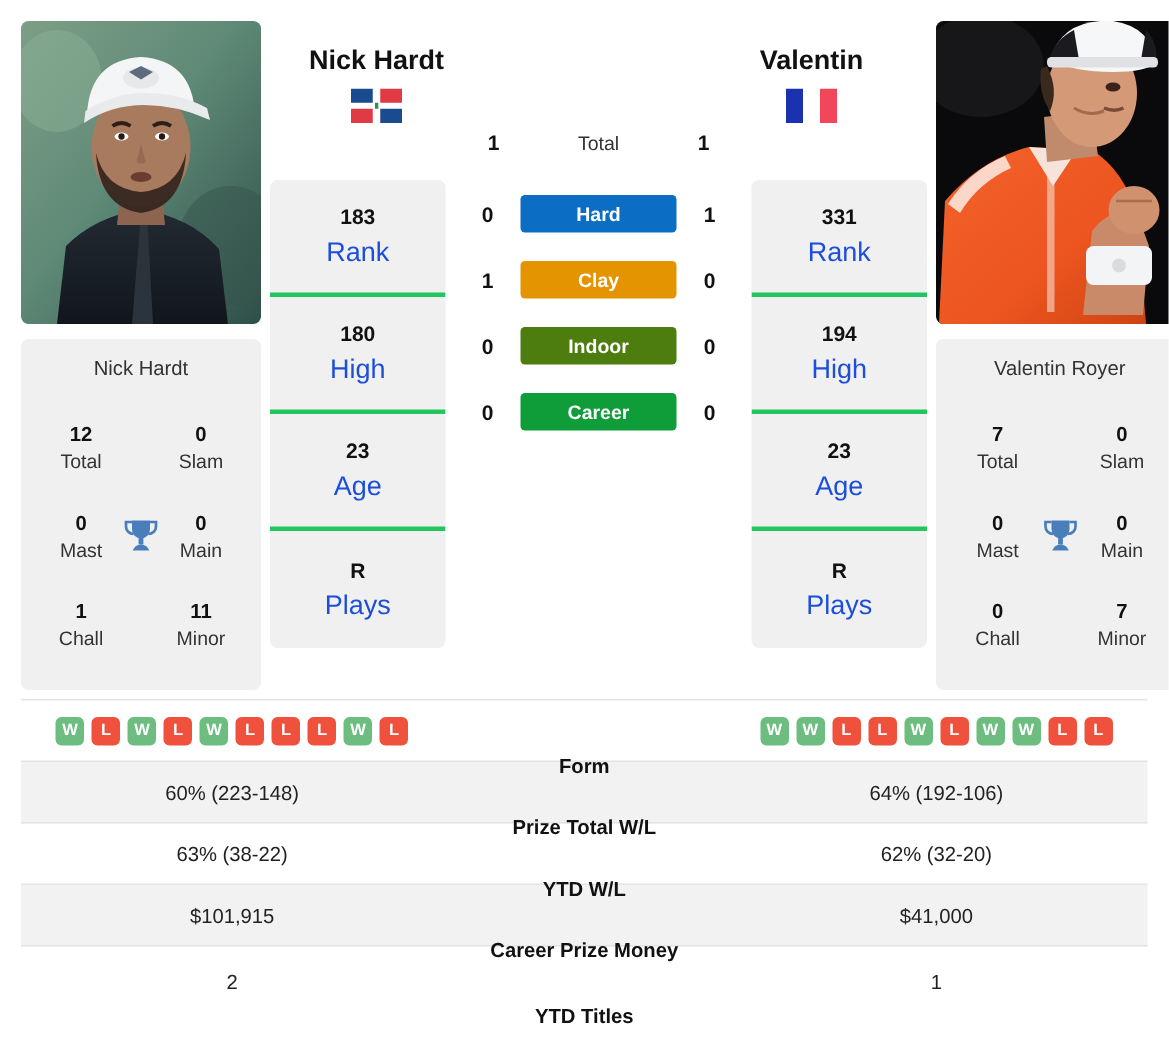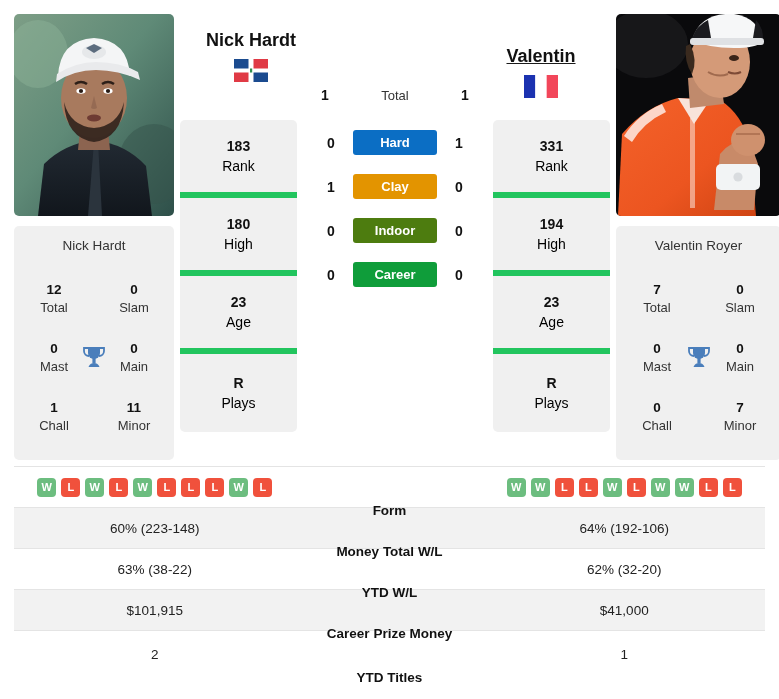--- a/index.html
+++ b/index.html
@@ -96,32 +96,32 @@
     background: #f0f0f0;
     border-radius: 5px;
     overflow: hidden;
   }
   .stat-seg {
     height: 78px;
     display: flex;
     flex-direction: column;
     align-items: center;
     justify-content: center;
-    border-bottom: 6px solid #22c55e;
+    border-bottom: 3px solid #22c55e;
   }
   .stat-seg:last-child { border-bottom: none; }
   .stat-val {
     font-size: 14px;
     font-weight: bold;
     color: #111;
     line-height: 1.45;
   }
   .stat-lbl {
-    font-size: 14px;
-    color: #000000;
+    font-size: 18px;
+    color: #1d4ed8;
     line-height: 1.45;
   }
 
   
   .center-col {
     flex: 1;
     display: flex;
     flex-direction: column;
     align-items: center;
     padding-top: 18px;
@@ -151,21 +151,21 @@
     width: 100%;
     margin-top: 14px;
   }
   .surf-row {
     display: flex;
     align-items: center;
     justify-content: center;
     margin-bottom: 19px;
   }
   .surf-badge {
-    width: 84px;
+    width: 104px;
     height: 25px;
     border-radius: 3px;
     color: #ffffff;
     font-size: 13px;
     font-weight: bold;
     display: flex;
     align-items: center;
     justify-content: center;
   }
 
@@ -181,21 +181,21 @@
     color: #111;
     line-height: 1.38;
   }
   .flag {
     margin: 6px auto 0 auto;
     width: 34px;
     height: 23px;
     display: block;
   }
   #name-left  { left: 176px; top: 28px; }
-  #name-right { left: 466px; top: 44px; text-decoration: underline; }
+  #name-right { left: 466px; top: 28px; }
 
   
   .cmp-table {
     width: 751px;
     margin: 0 14px;
     border-top: 1px solid #e4e4e4;
   }
   .cmp-row {
     display: flex;
     align-items: center;
@@ -553,21 +553,21 @@
             <div class="fb w">W</div>
             <div class="fb w">W</div>
             <div class="fb l">L</div>
             <div class="fb l">L</div>
           </div>
       </div>
     </div>
 
     <div class="cmp-row shade">
       <div class="cmp-left">60% (223-148)</div>
-      <div class="cmp-mid">Money Total W/L</div>
+      <div class="cmp-mid">Prize Total W/L</div>
       <div class="cmp-right">64% (192-106)</div>
     </div>
 
     <div class="cmp-row">
       <div class="cmp-left">63% (38-22)</div>
       <div class="cmp-mid">YTD W/L</div>
       <div class="cmp-right">62% (32-20)</div>
     </div>
 
     <div class="cmp-row shade">

